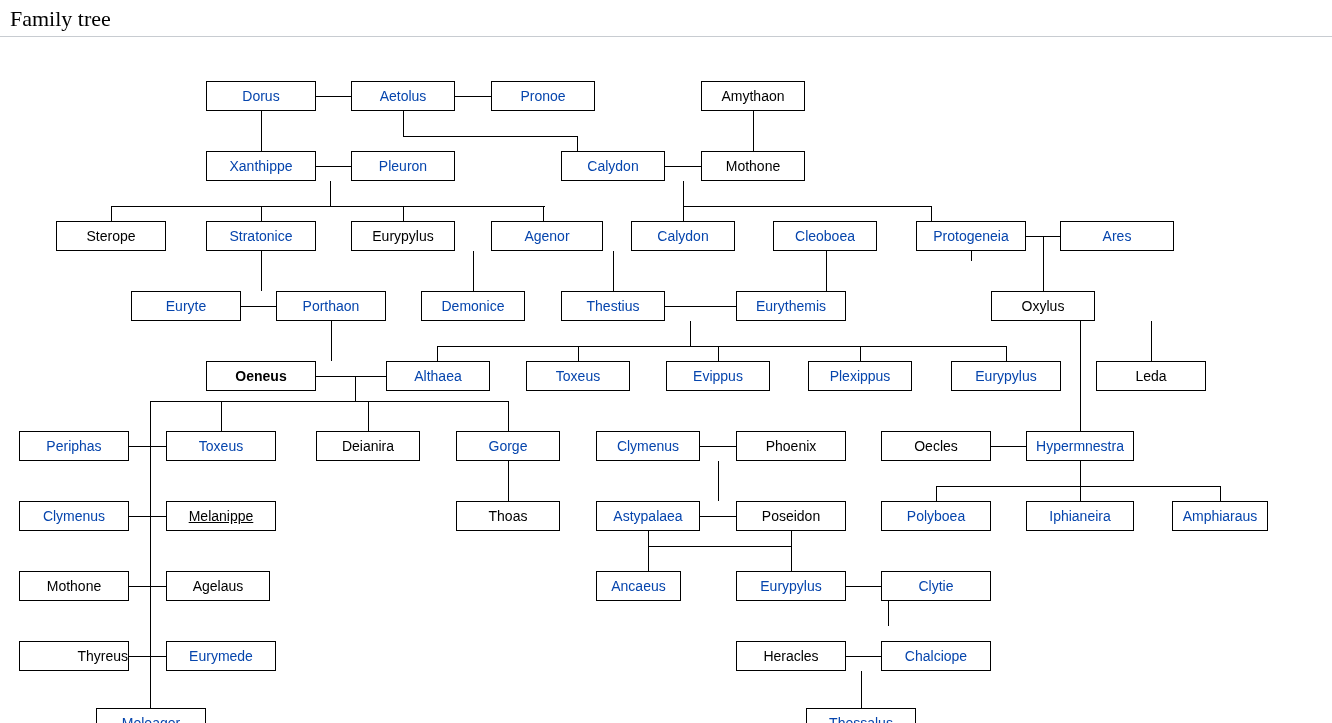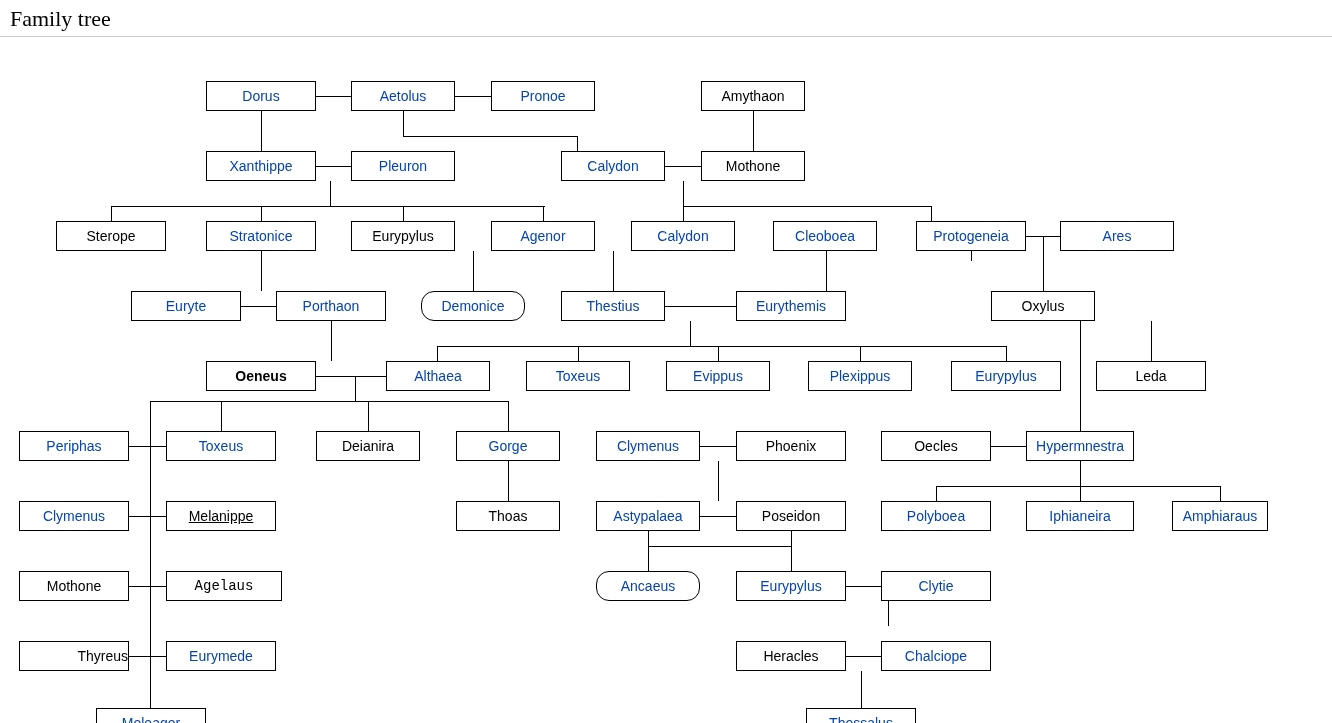--- a/index.html
+++ b/index.html
@@ -129,28 +129,28 @@
     <div class="node" style="left: 351px; top: 44px; width: 104px;">Aetolus</div>
     <div class="node" style="left: 491px; top: 44px; width: 104px;">Pronoe</div>
     <div class="node plain" style="left: 701px; top: 44px; width: 104px;">Amythaon</div>
     <div class="node" style="left: 206px; top: 114px; width: 110px;">Xanthippe</div>
     <div class="node" style="left: 351px; top: 114px; width: 104px;">Pleuron</div>
     <div class="node" style="left: 561px; top: 114px; width: 104px;">Calydon</div>
     <div class="node plain" style="left: 701px; top: 114px; width: 104px;">Mothone</div>
     <div class="node plain" style="left: 56px; top: 184px; width: 110px;">Sterope</div>
     <div class="node" style="left: 206px; top: 184px; width: 110px;">Stratonice</div>
     <div class="node plain" style="left: 351px; top: 184px; width: 104px;">Eurypylus</div>
-    <div class="node" style="left: 491px; top: 184px; width: 104px;">Agenor</div>
+    <div class="node" style="left: 491px; top: 184px; width: 112px;">Agenor</div>
     <div class="node" style="left: 631px; top: 184px; width: 104px;">Calydon</div>
     <div class="node" style="left: 773px; top: 184px; width: 104px;">Cleoboea</div>
     <div class="node" style="left: 916px; top: 184px; width: 110px;">Protogeneia</div>
     <div class="node" style="left: 1060px; top: 184px; width: 114px;">Ares</div>
     <div class="node" style="left: 131px; top: 254px; width: 110px;">Euryte</div>
     <div class="node" style="left: 276px; top: 254px; width: 110px;">Porthaon</div>
-    <div class="node" style="left: 421px; top: 254px; width: 104px; border-radius: 13px;">Demonice</div>
+    <div class="node" style="left: 421px; top: 254px; width: 104px;">Demonice</div>
     <div class="node" style="left: 561px; top: 254px; width: 104px;">Thestius</div>
     <div class="node" style="left: 736px; top: 254px; width: 110px;">Eurythemis</div>
     <div class="node plain" style="left: 991px; top: 254px; width: 104px;">Oxylus</div>
     <div class="node bold" style="left: 206px; top: 324px; width: 110px;">Oeneus</div>
     <div class="node" style="left: 386px; top: 324px; width: 104px;">Althaea</div>
     <div class="node" style="left: 526px; top: 324px; width: 104px;">Toxeus</div>
     <div class="node" style="left: 666px; top: 324px; width: 104px;">Evippus</div>
     <div class="node" style="left: 808px; top: 324px; width: 104px;">Plexippus</div>
     <div class="node" style="left: 951px; top: 324px; width: 110px;">Eurypylus</div>
     <div class="node plain" style="left: 1096px; top: 324px; width: 110px;">Leda</div>
@@ -164,22 +164,22 @@
     <div class="node" style="left: 1026px; top: 394px; width: 108px;">Hypermnestra</div>
     <div class="node" style="left: 19px; top: 464px; width: 110px;">Clymenus</div>
     <div class="node plain" style="left: 166px; top: 464px; width: 110px; text-decoration: underline;">Melanippe</div>
     <div class="node plain" style="left: 456px; top: 464px; width: 104px;">Thoas</div>
     <div class="node" style="left: 596px; top: 464px; width: 104px;">Astypalaea</div>
     <div class="node plain" style="left: 736px; top: 464px; width: 110px;">Poseidon</div>
     <div class="node" style="left: 881px; top: 464px; width: 110px;">Polyboea</div>
     <div class="node" style="left: 1026px; top: 464px; width: 108px;">Iphianeira</div>
     <div class="node" style="left: 1172px; top: 464px; width: 96px;">Amphiaraus</div>
     <div class="node plain" style="left: 19px; top: 534px; width: 110px;">Mothone</div>
-    <div class="node plain" style="left: 166px; top: 534px; width: 116px; font-family: Liberation Mono, monospace;">Agelaus</div>
-    <div class="node" style="left: 596px; top: 534px; width: 104px; border-radius: 13px;">Ancaeus</div>
+    <div class="node plain" style="left: 166px; top: 534px; width: 104px;">Agelaus</div>
+    <div class="node" style="left: 596px; top: 534px; width: 85px;">Ancaeus</div>
     <div class="node" style="left: 736px; top: 534px; width: 110px;">Eurypylus</div>
     <div class="node" style="left: 881px; top: 534px; width: 110px;">Clytie</div>
     <div class="node plain" style="left: 19px; top: 604px; width: 110px; text-align: right;">Thyreus</div>
     <div class="node" style="left: 166px; top: 604px; width: 110px;">Eurymede</div>
     <div class="node plain" style="left: 736px; top: 604px; width: 110px;">Heracles</div>
     <div class="node" style="left: 881px; top: 604px; width: 110px;">Chalciope</div>
     <div class="node" style="left: 96px; top: 671px; width: 110px;">Meleager</div>
     <div class="node" style="left: 806px; top: 671px; width: 110px;">Thessalus</div>
   </div>
 

